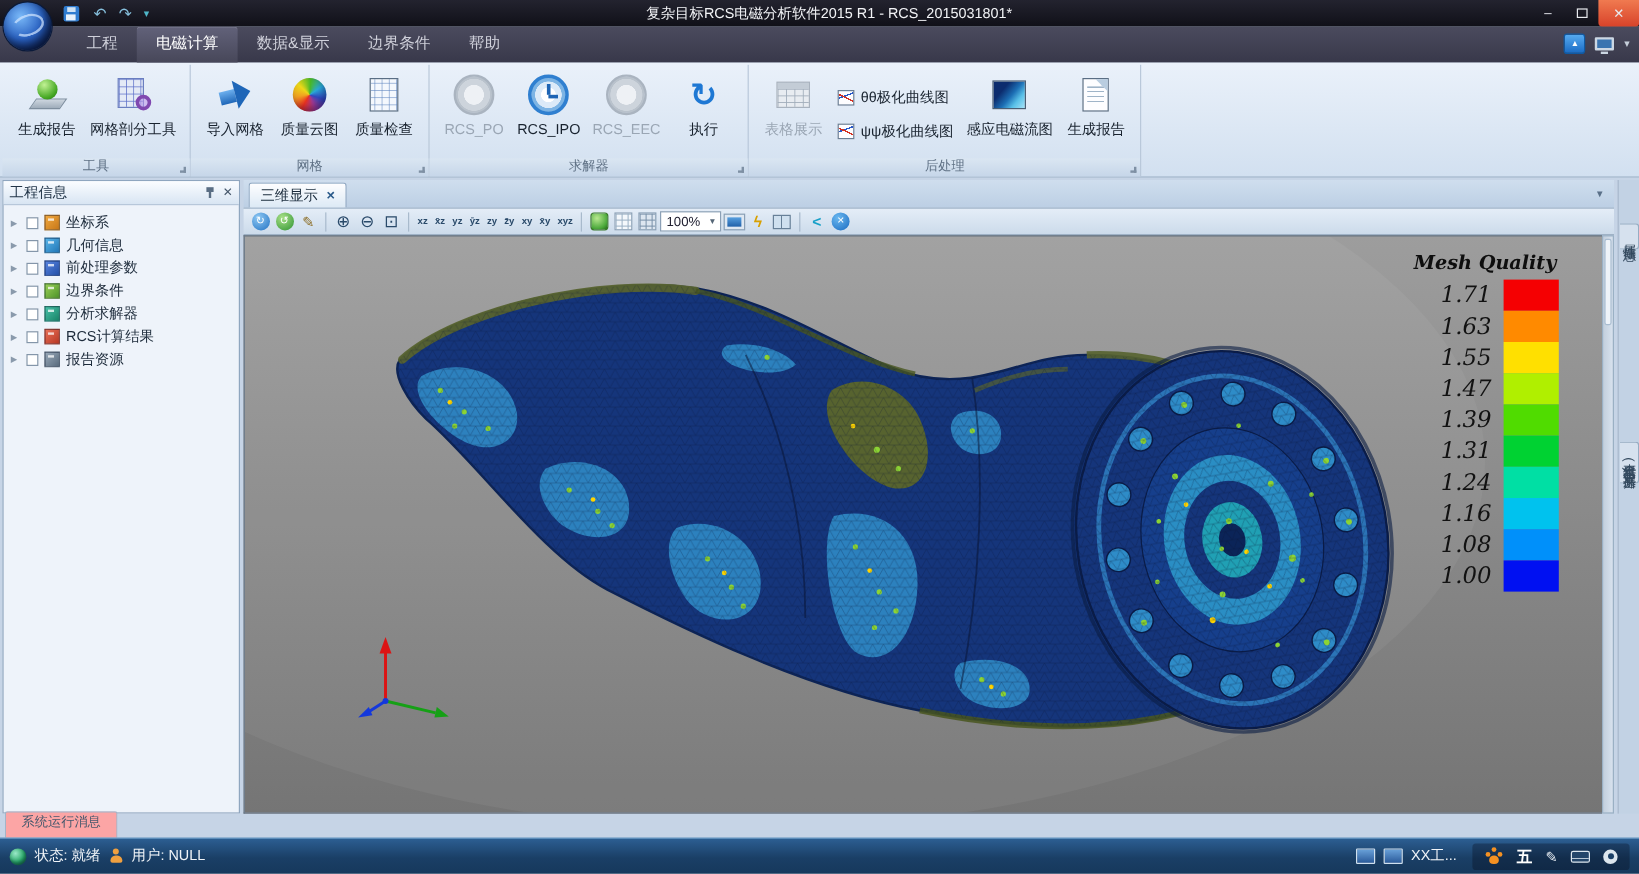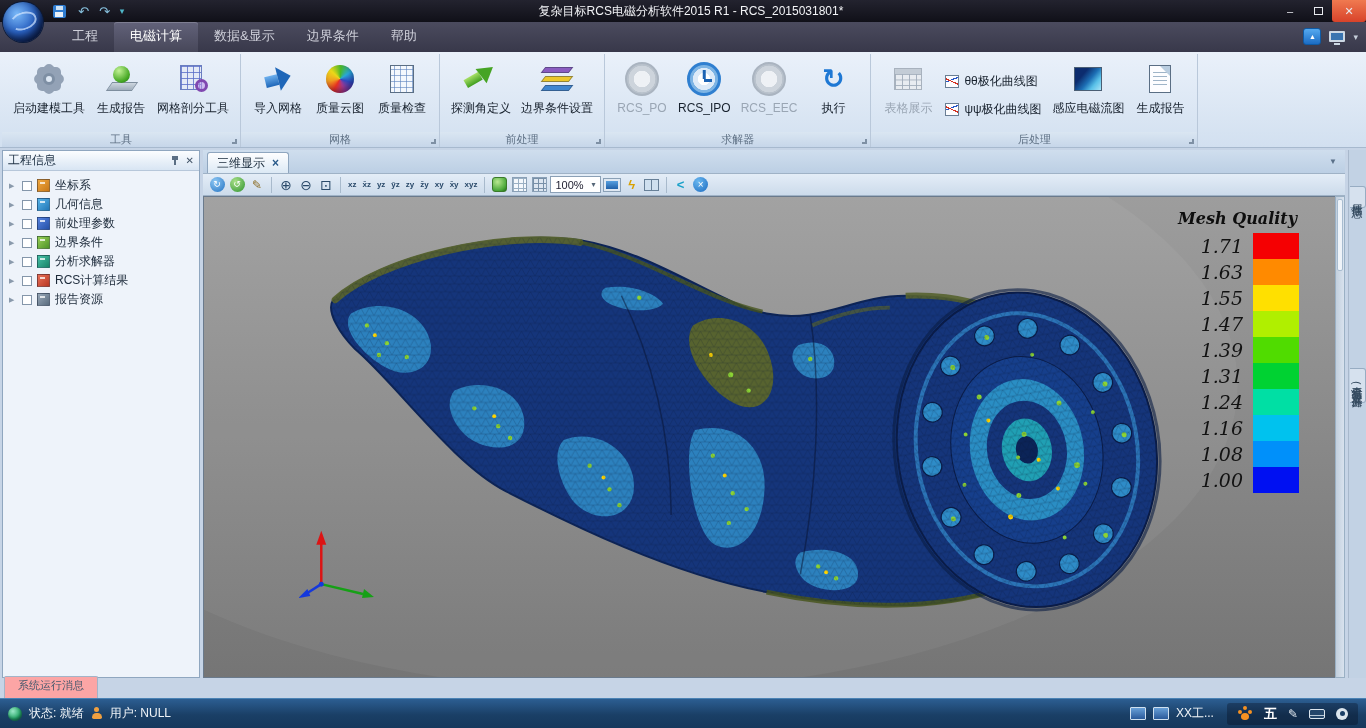--- a/index.html
+++ b/index.html
@@ -202,30 +202,20 @@
       <span class="monitor"></span>
       <span class="mr-caret">▾</span>
     </div>
   </div>
 
   <div class="ribbon">
 
     <div class="rgroup">
       <div class="rbtn">
         <span class="ricn">
-            <span class="gearbig">
-              <i></i>
-              <i class="r45"></i>
-              <em></em>
-            </span>
-          </span>
-        <span class="rlabel">启动建模工具</span>
-      </div>
-      <div class="rbtn">
-        <span class="ricn">
             <span class="ballicon">
               <span class="slab"></span>
               <span class="ball"></span>
             </span>
           </span>
         <span class="rlabel">生成报告</span>
       </div>
       <div class="rbtn">
         <span class="ricn">
             <span class="meshmag">
@@ -258,43 +248,20 @@
       <div class="rbtn">
         <span class="ricn">
             <span class="checkicon"></span>
           </span>
         <span class="rlabel">质量检查</span>
       </div>
       <div class="rgroup-label">网格</div>
       <span class="rcorner"></span>
     </div>
 
-    <div class="rgroup">
-      <div class="rbtn">
-        <span class="ricn">
-            <span class="probeicon">
-              <span class="sh"></span>
-              <span class="hd"></span>
-            </span>
-          </span>
-        <span class="rlabel">探测角定义</span>
-      </div>
-      <div class="rbtn">
-        <span class="ricn">
-            <span class="boundicon">
-              <i class="b1"></i>
-              <i class="b2"></i>
-              <i class="b3"></i>
-            </span>
-          </span>
-        <span class="rlabel">边界条件设置</span>
-      </div>
-      <div class="rgroup-label">前处理</div>
-      <span class="rcorner"></span>
-    </div>
 
     <div class="rgroup">
       <div class="rbtn disabled">
         <span class="ricn">
             <span class="discicon disc-dis"></span>
           </span>
         <span class="rlabel">RCS_PO</span>
       </div>
       <div class="rbtn">
         <span class="ricn">

